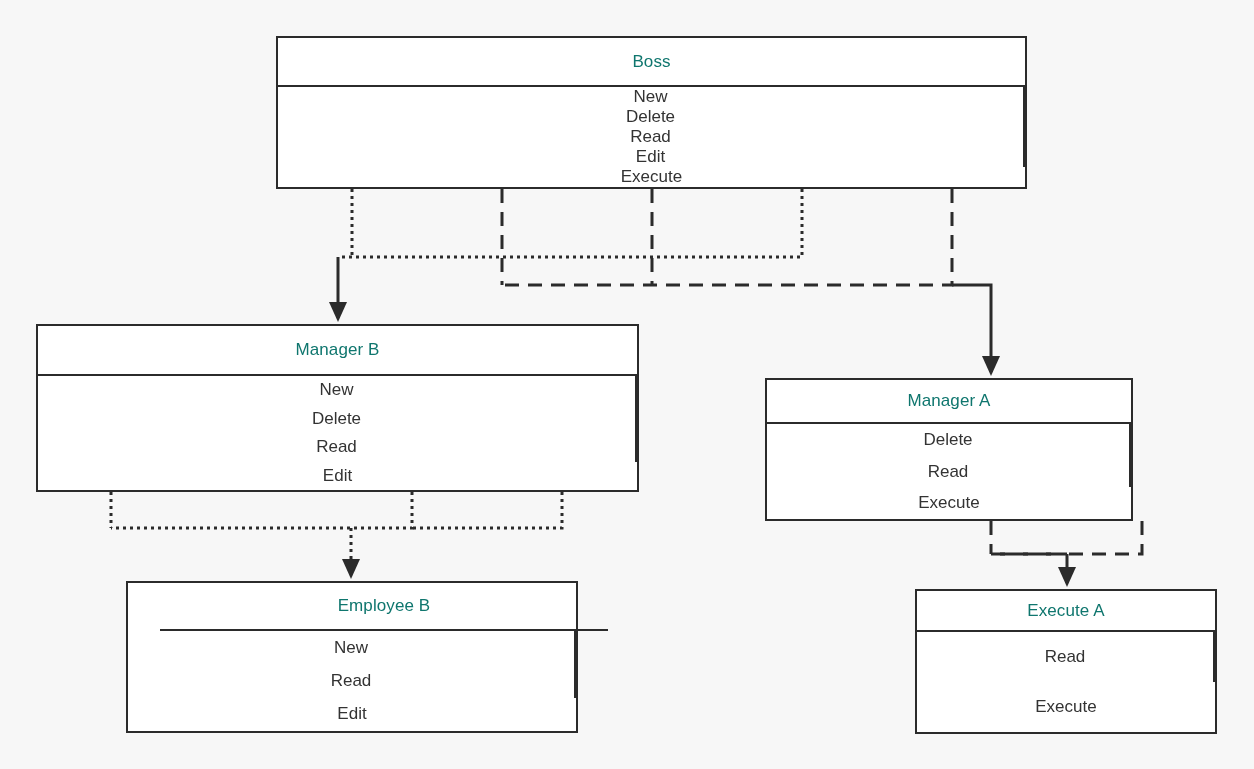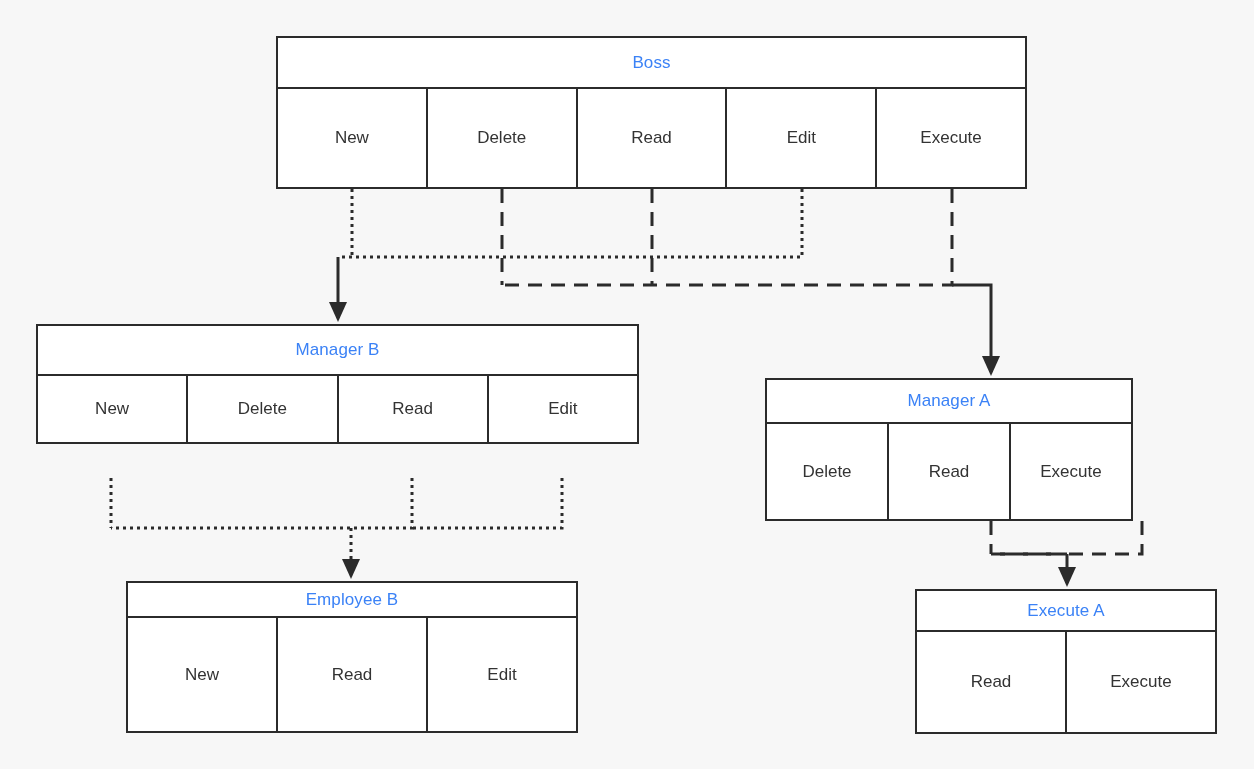--- a/index.html
+++ b/index.html
@@ -36,29 +36,30 @@
     flex-direction: column;
     z-index: 2;
   }
   .node-title {
     box-sizing: border-box;
     width: 100%;
     display: flex;
     align-items: center;
     justify-content: center;
     border-bottom: 2px solid #2b2b2b;
-    color: #3b82f6;
+    color: #0f766e;
     font-size: 17px;
     letter-spacing: 0.1px;
     white-space: nowrap;
   }
   .node-cells {
     box-sizing: border-box;
     flex: 1 1 auto;
     display: flex;
+    flex-direction: column;
     width: 100%;
     text-align: center;
   }
   .cell {
     box-sizing: border-box;
     flex: 1 1 0;
     display: flex;
     align-items: center;
     justify-content: center;
     border-right: 2px solid #2b2b2b;
@@ -101,41 +102,41 @@
     <div class="node-title" style="height:51px;">Boss</div>
     <div class="node-cells">
       <div class="cell">New</div>
       <div class="cell">Delete</div>
       <div class="cell">Read</div>
       <div class="cell">Edit</div>
       <div class="cell">Execute</div>
     </div>
   </div>
 
-  <div class="node" style="left:36px; top:324px; width:603px; height:120px;">
+  <div class="node" style="left:36px; top:324px; width:603px; height:168px;">
     <div class="node-title" style="height:50px;">Manager B</div>
     <div class="node-cells">
       <div class="cell">New</div>
       <div class="cell">Delete</div>
       <div class="cell">Read</div>
       <div class="cell">Edit</div>
     </div>
   </div>
 
   <div class="node" style="left:765px; top:378px; width:368px; height:143px;">
     <div class="node-title" style="height:44px;">Manager A</div>
     <div class="node-cells">
       <div class="cell">Delete</div>
       <div class="cell">Read</div>
       <div class="cell">Execute</div>
     </div>
   </div>
 
   <div class="node" style="left:126px; top:581px; width:452px; height:152px;">
-    <div class="node-title" style="height:35px;">Employee B</div>
+    <div class="node-title" style="height:48px;margin-left:32px;">Employee B</div>
     <div class="node-cells">
       <div class="cell">New</div>
       <div class="cell">Read</div>
       <div class="cell">Edit</div>
     </div>
   </div>
 
   <div class="node" style="left:915px; top:589px; width:302px; height:145px;">
     <div class="node-title" style="height:41px;">Execute A</div>
     <div class="node-cells">

